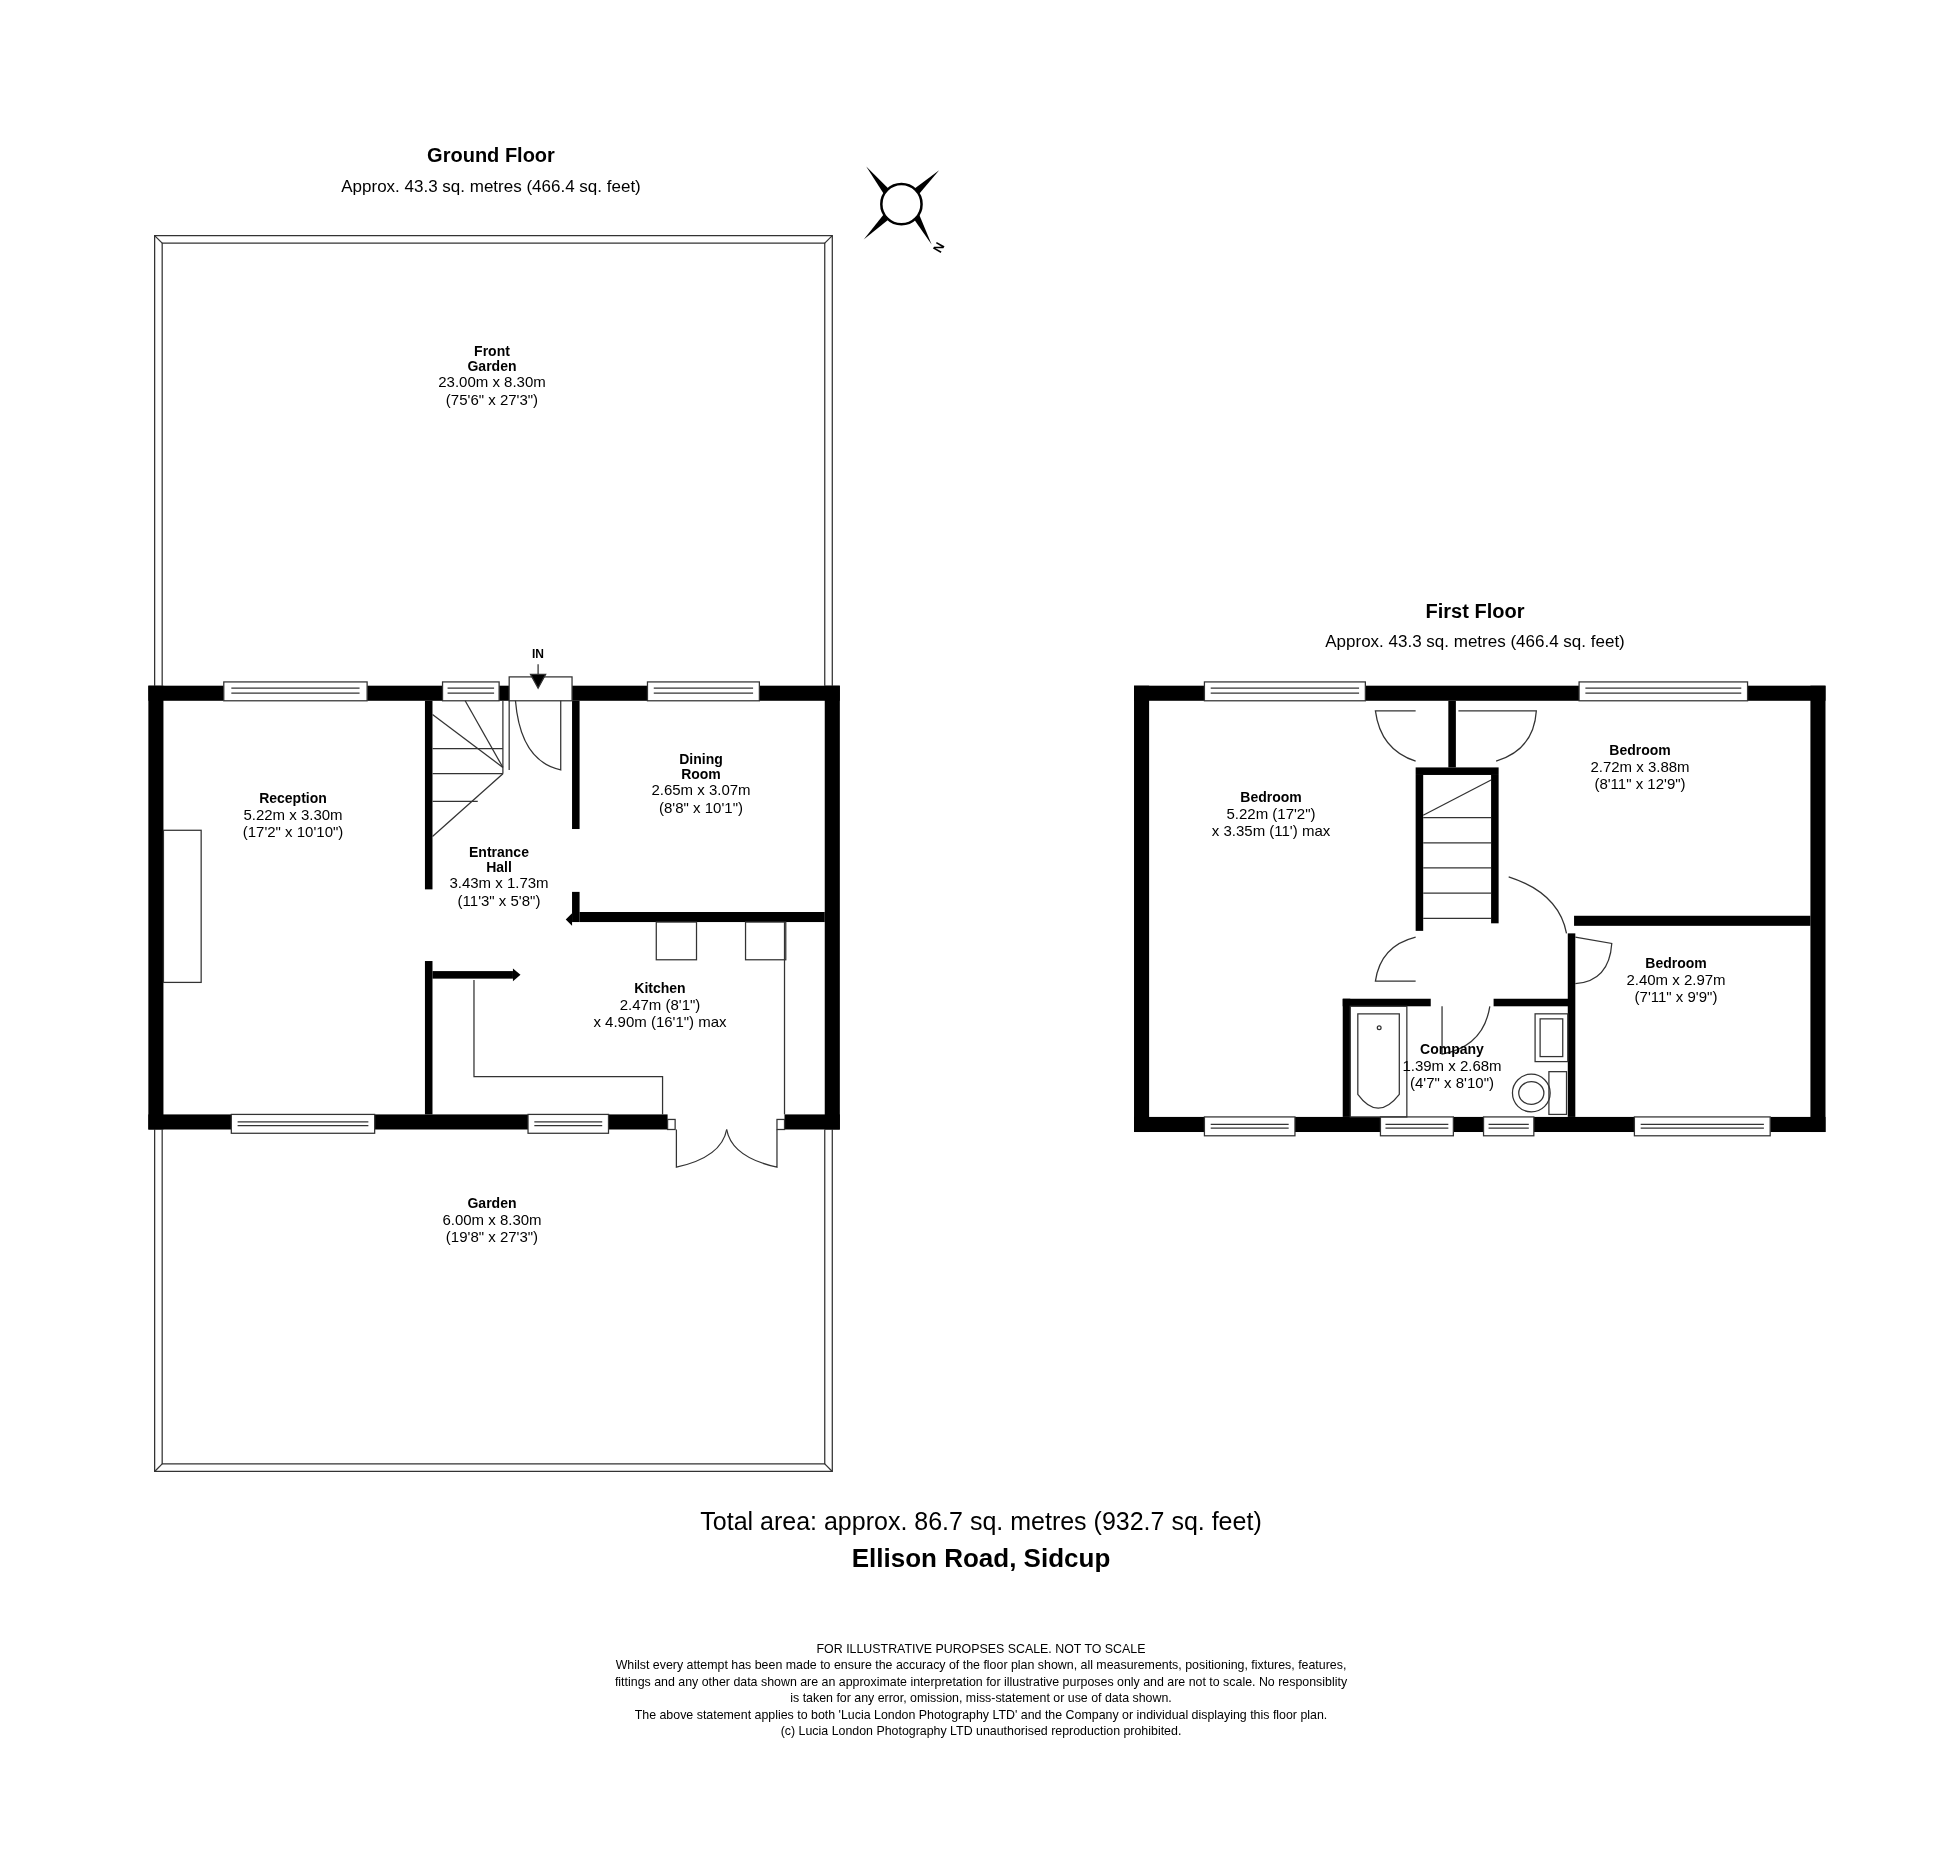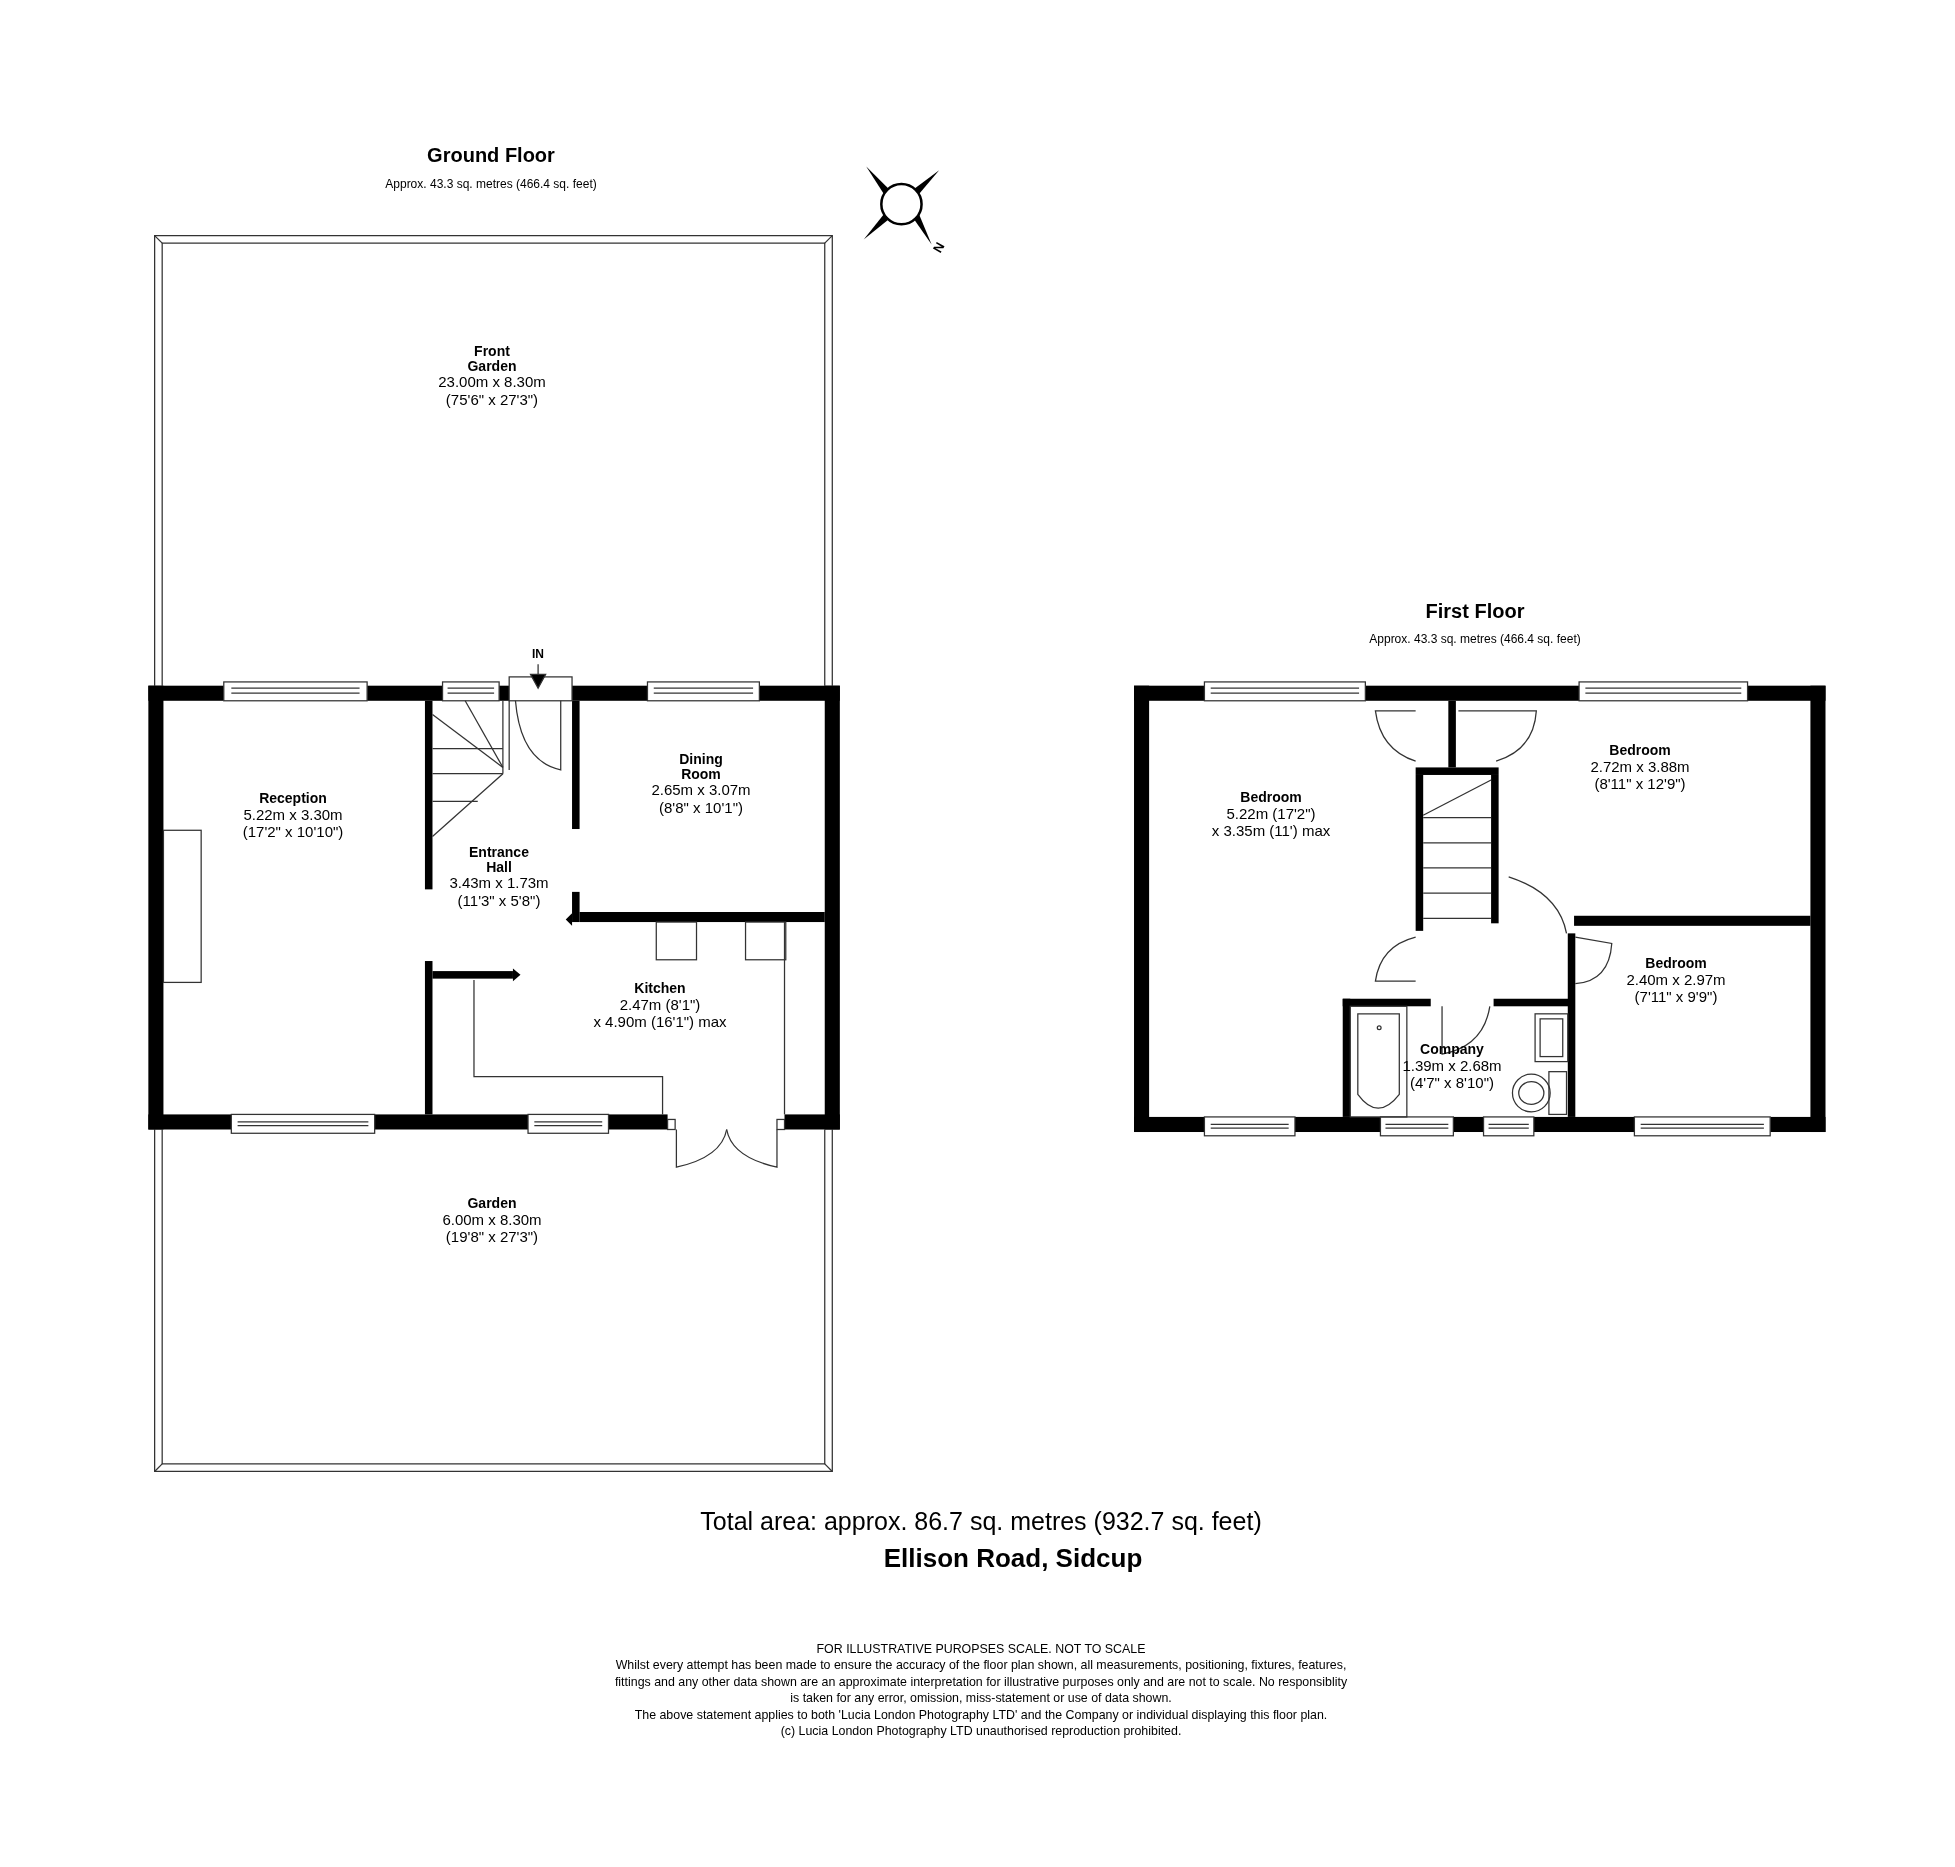--- a/index.html
+++ b/index.html
@@ -1,24 +1,24 @@
 <!DOCTYPE html>
 <html style="font-size:9.5px"><head>
 <meta charset="utf-8">
 <style>
   html, body { margin:0; padding:0; background:#ffffff; }
   body { width:1955px; height:1868px; position:relative; overflow:hidden; font-family:"Liberation Sans", sans-serif; color:#000; }
   #plan { position:absolute; left:0; top:0; width:1955px; height:1868px; }
   .label { position:absolute; text-align:center; transform:translateX(-50%); white-space:nowrap; line-height:1.1; }
   .floor-title { font-weight:bold; font-size:20px; }
-  .floor-sub { font-size:12px; }
+  .floor-sub { font-size:17px; }
   .room-name { font-weight:bold; font-size:14px; line-height:1.05; }
   .room-dim { font-size:15px; line-height:1.15; }
   .total { font-size:25px; }
-  .address { font-weight:bold; font-size:26px;margin-left:32px; }
+  .address { font-weight:bold; font-size:26px; }
   .disclaimer { font-size:12.4px; line-height:1.32; }
   .in-label { font-weight:bold; font-size:12px; }
   .north { position:absolute; font-weight:bold; font-size:13px; transform:rotate(-60deg); }
 </style>
 </head>
 <body>
 
 <svg id="plan" viewBox="0 0 1555 1485" xmlns="http://www.w3.org/2000/svg">
   <g fill="none" stroke="#333" stroke-width="1">
 

